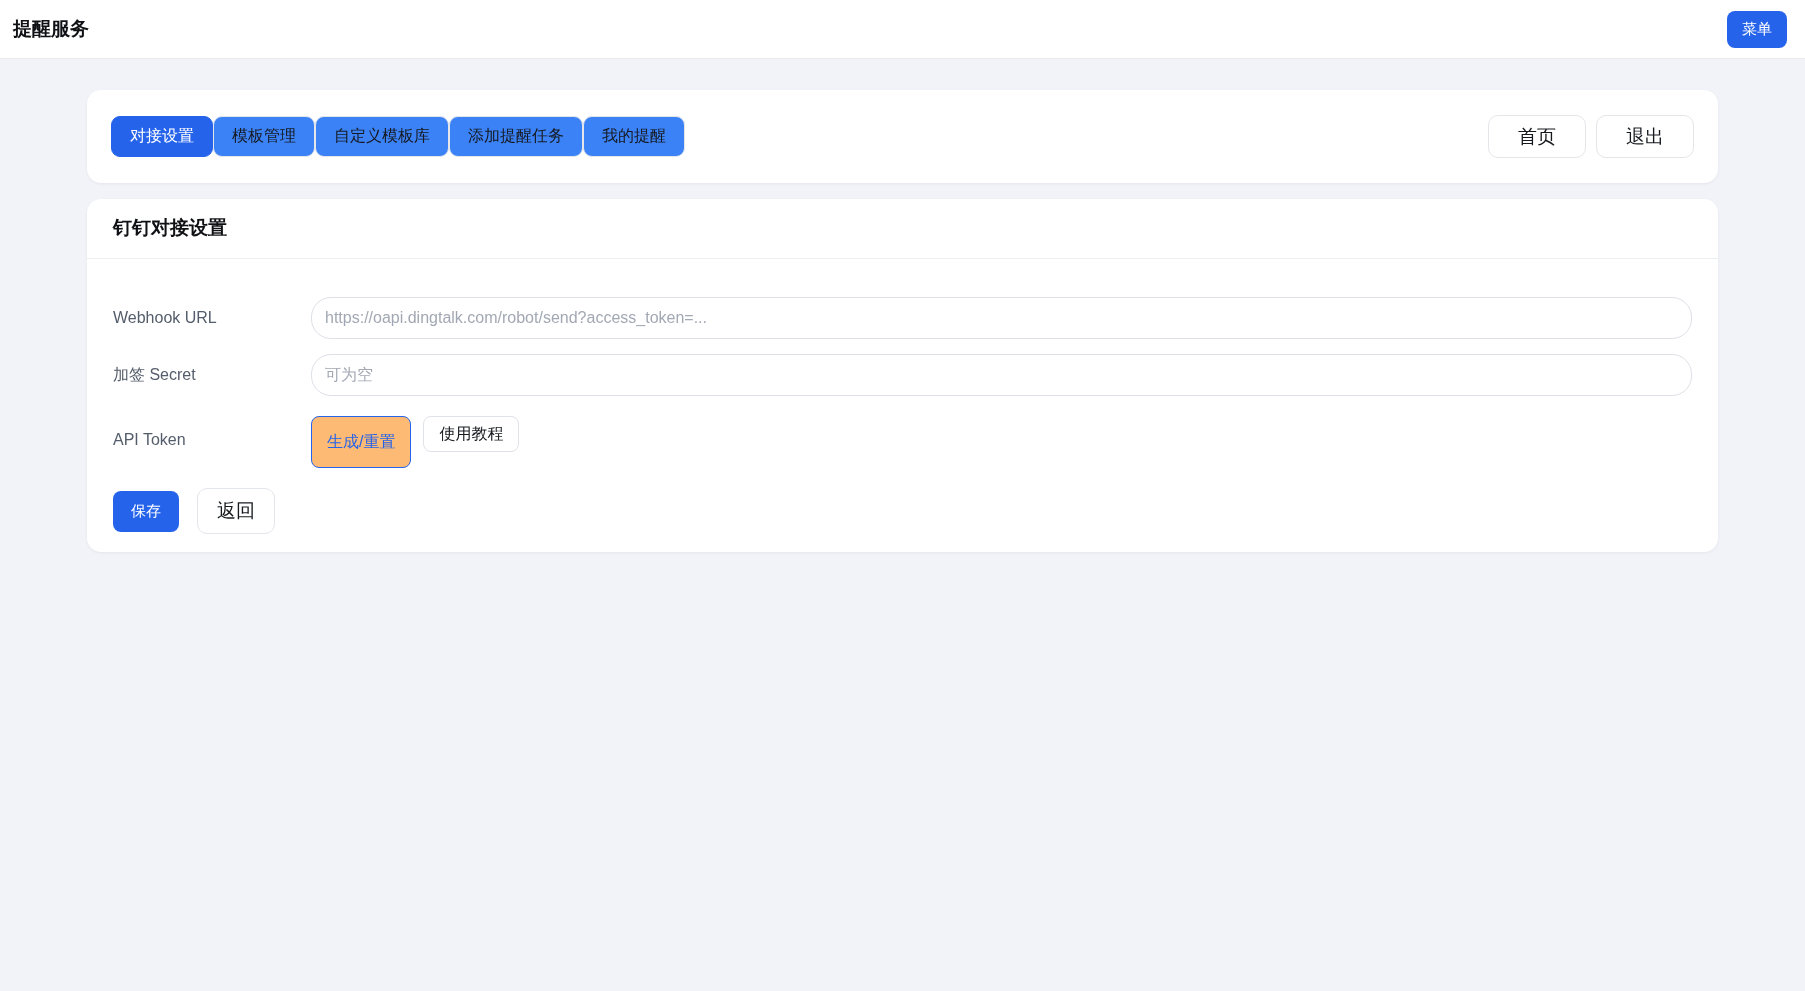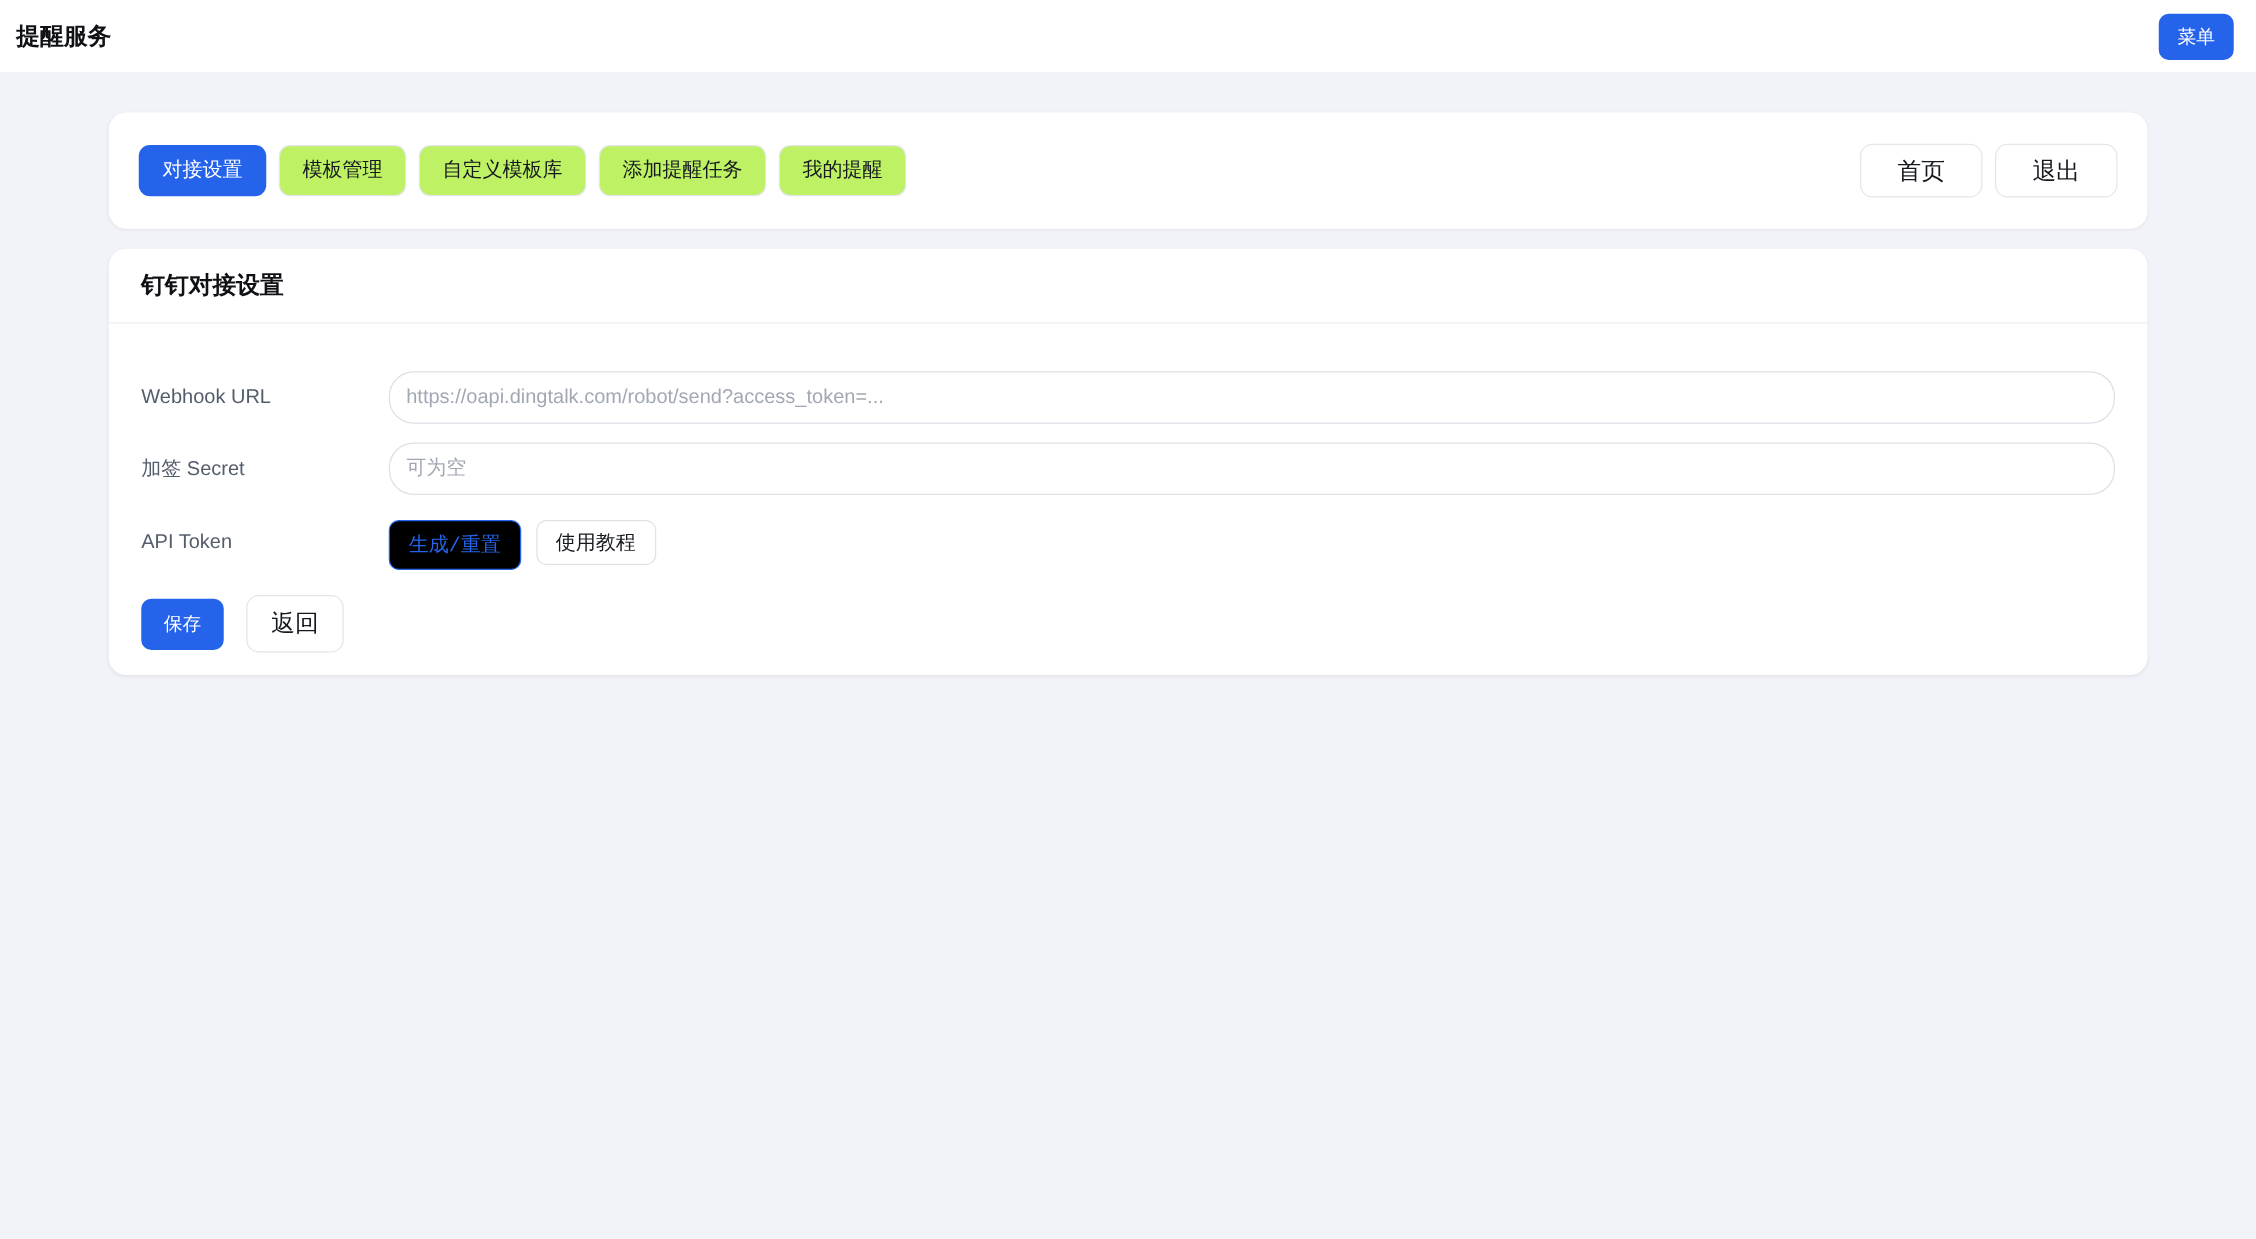--- a/index.html
+++ b/index.html
@@ -44,23 +44,23 @@
   
   .tabcard {
     background: #ffffff;
     border-radius: 14px;
     box-shadow: 0 1px 3px rgba(16,24,40,.06);
     padding: 25px 24px;
     display: flex;
     justify-content: space-between;
     align-items: center;
   }
-  .tabs { display: flex; gap: 10px; }
+  .tabs { display: flex; }
   .tab {
-    background: #bef264;
+    background: #3b82f6;
     border: 1px solid #e4e6ea;
     border-radius: 9px;
     height: 41px;
     padding: 0 18px;
     display: flex;
     align-items: center;
     font-size: 16px;
     color: #16191f;
     font-family: inherit;
     cursor: pointer;
@@ -123,28 +123,28 @@
     font-size: 16px;
     color: #1f2430;
     background: #ffffff;
     font-family: inherit;
     outline: none;
   }
   .field::placeholder { color: #a2a8b3; opacity: 1; }
 
   .btn-row { display: flex; gap: 12px; margin-top: 5px; }
   .btn-outline-blue {
-    height: 40px;
+    height: 52px;
     padding: 0 15px;
-    background: #000000;
+    background: #fdba74;
     border: 1px solid #2563eb;
     color: #2563eb;
     border-radius: 8px;
     font-size: 16px;
-    font-family: Liberation Mono, monospace;
+    font-family: Liberation Sans, sans-serif;
     cursor: pointer;
   }
   .btn-plain {
     height: 36px;
     padding: 0 15px;
     background: #ffffff;
     border: 1px solid #dfe2e7;
     color: #15181d;
     border-radius: 8px;
     font-size: 16px;

